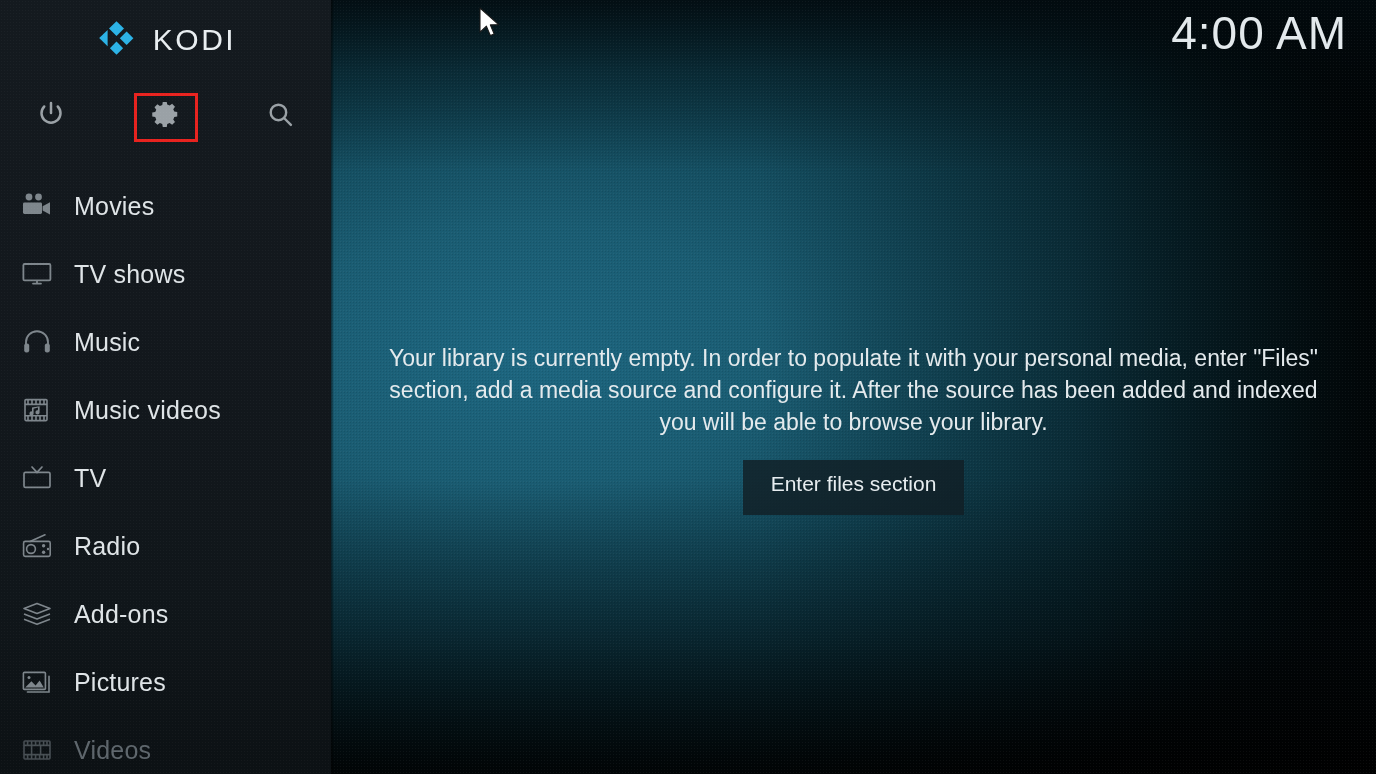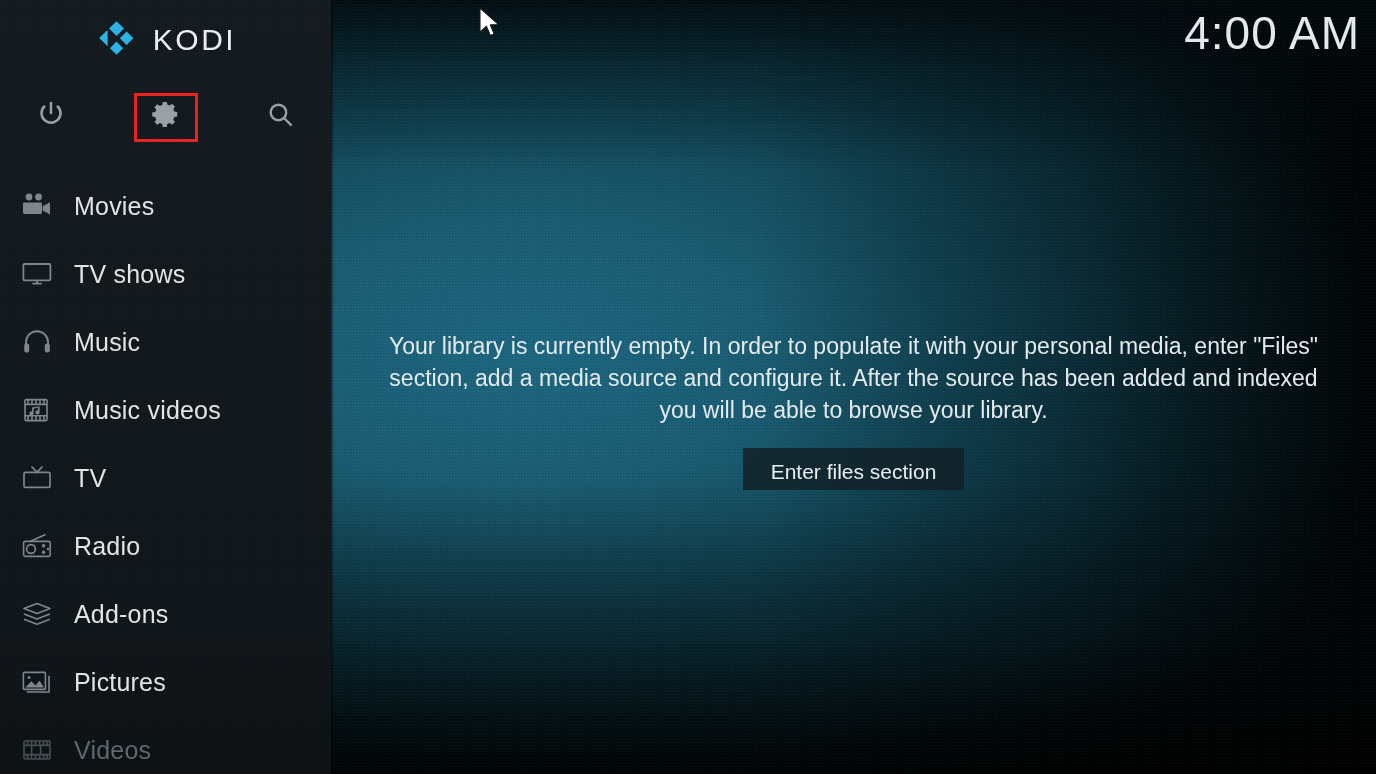--- a/index.html
+++ b/index.html
@@ -96,37 +96,37 @@
     letter-spacing:.2px; white-space:nowrap;
   }
   .menu-item.dim .menu-label { color:#5e666c; }
   .menu-item.dim .menu-ico { color:#474e53; }
 
   
   .main {
     position:absolute; left:331px; top:0; width:1045px; height:774px;
   }
   .clock {
-    position:absolute; right:16px; top:6px;
+    position:absolute; right:29px; top:6px;
     font-size:46px; color:#e3e9ec; font-weight:300; letter-spacing:1px;
     line-height:1.2;
   }
   .empty-block {
     position:absolute; left:0; top:330px; width:1045px;
     display:flex; flex-direction:column; align-items:center;
   }
   .empty-msg {
     width:945px; text-align:center;
-    font-size:23px; line-height:32px; color:#e4eaed; font-weight:400;
+    font-size:23px; line-height:32px; color:#e4eaed; font-weight:400;margin-top:12px;
   }
   .btn-row { margin-top:22px; display:flex; gap:28px; }
   .kbtn {
     background:rgba(18,30,36,.80);
     color:#e7edf0; font-size:21px; font-weight:400;
-    padding:13px 28px 8px; border:0;
+    padding:13px 28px 21px; border:0;
     line-height:1;
     white-space:nowrap;
   }
   .kbtn::selection { background:transparent; }
 
   
   .cursor { position:absolute; left:477px; top:6px; width:26px; height:34px; pointer-events:none; }
 </style>
 </head>
 <body>

